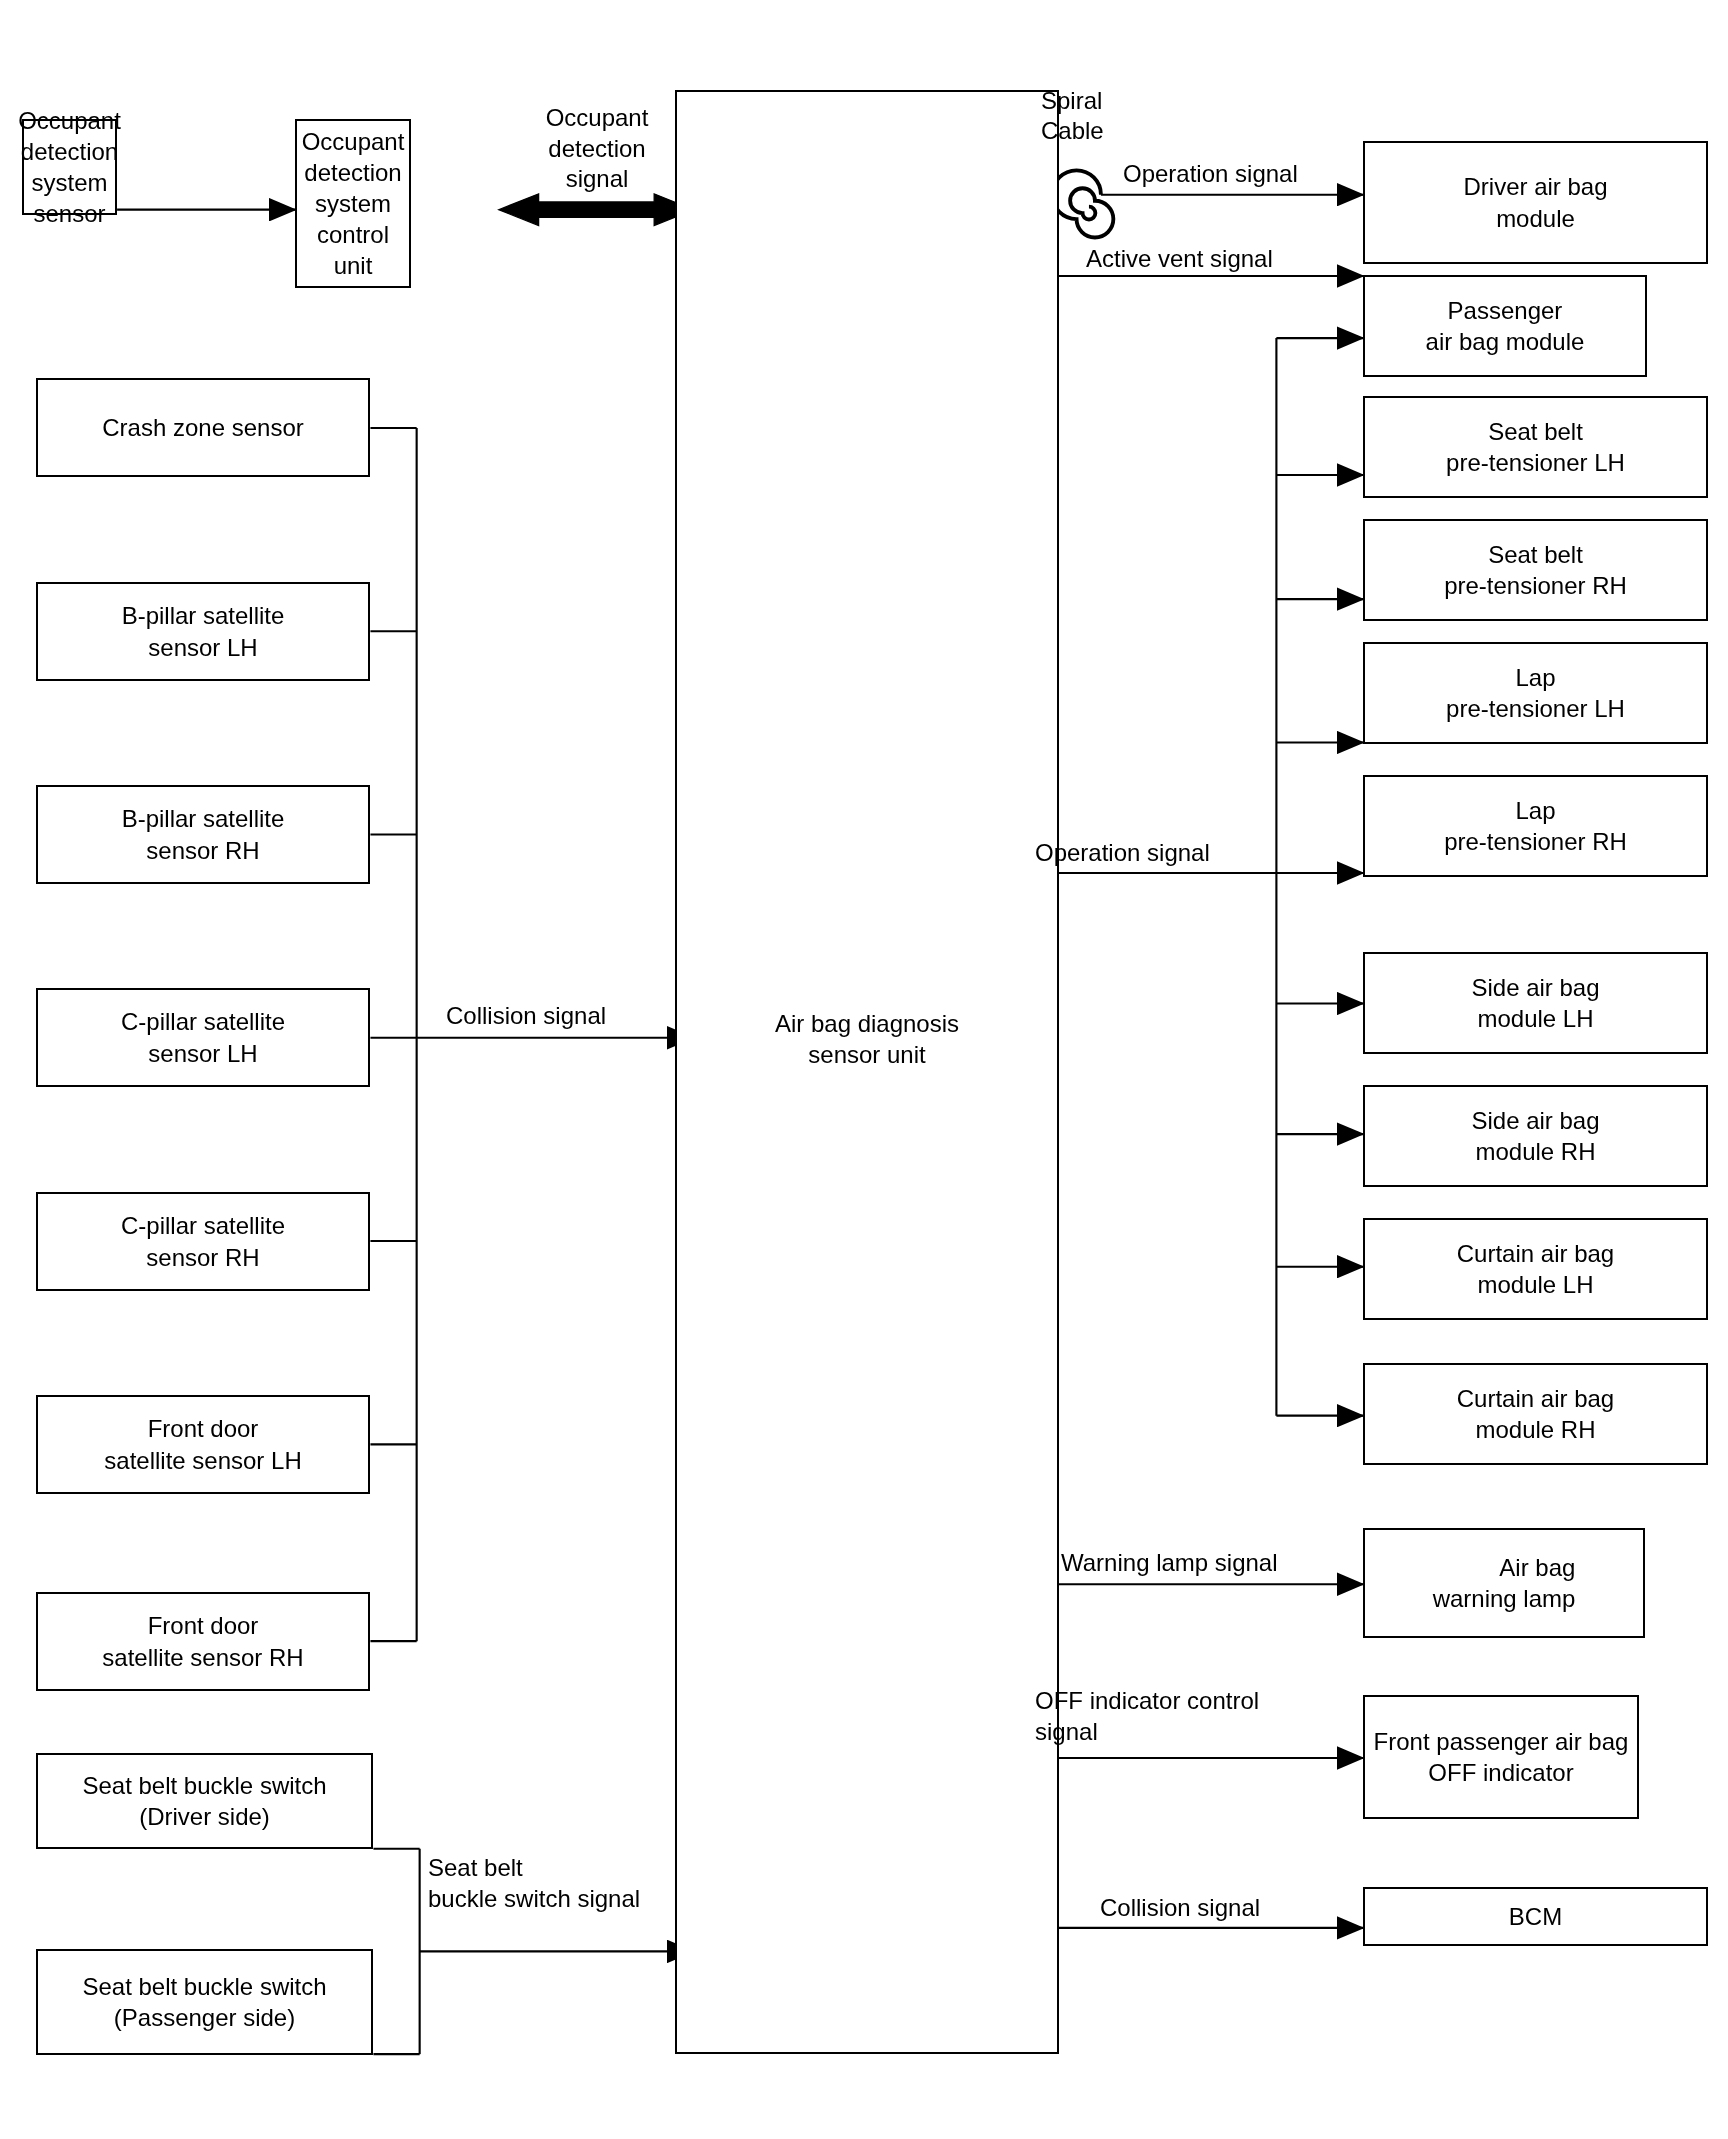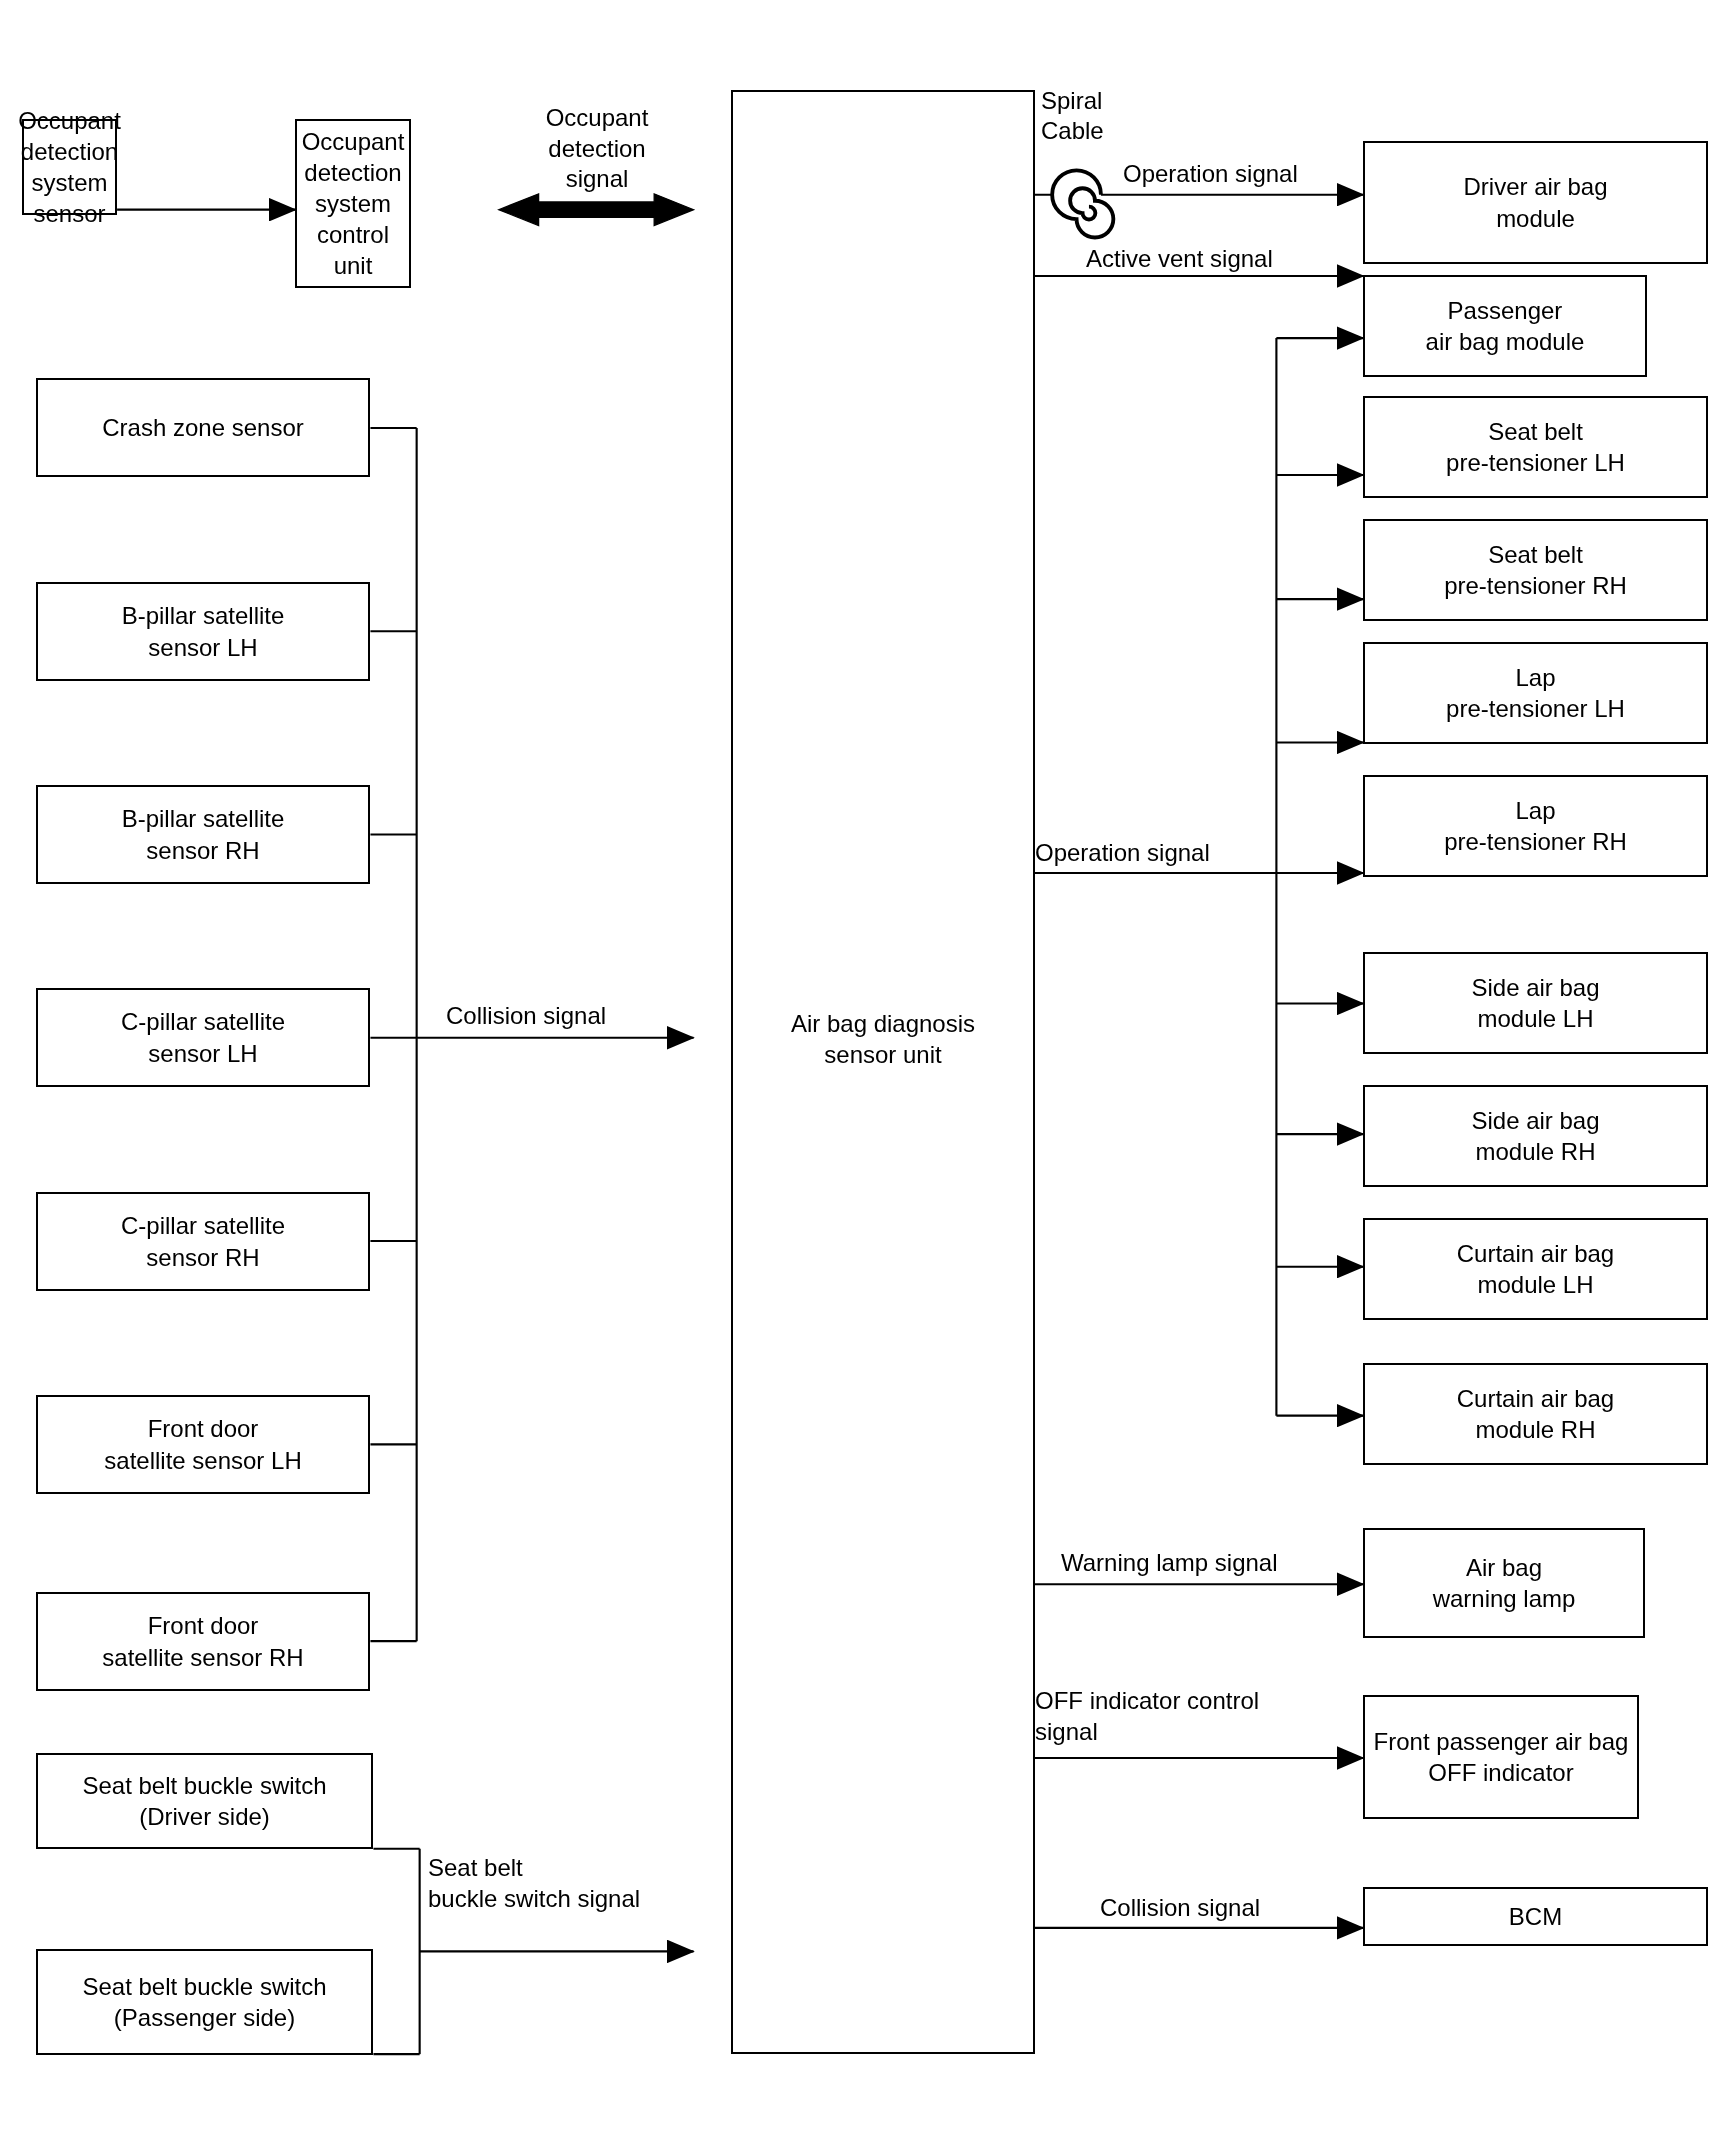--- a/index.html
+++ b/index.html
@@ -137,21 +137,21 @@
     <span style="white-space:pre-line;">Seat belt buckle switch
 (Driver side)</span>
   </div>
   <div class="box" style="left:36px;top:1949px;width:337px;height:106px;">
     <span style="white-space:pre-line;">Seat belt buckle switch
 (Passenger side)</span>
   </div>
   <div class="lbl" style="left:428px;top:1853px;">Seat belt
 buckle switch signal</div>
 
-  <div class="box tall" style="left:731px;top:90px;width:304px;height:1964px;align-items:flex-start;padding-top:916px;">
+  <div class="box tall" style="left:675px;top:90px;width:384px;height:1964px;align-items:flex-start;padding-top:916px;">
     <span style="white-space:pre-line;">Air bag diagnosis
 sensor unit</span>
   </div>
 
   <div class="lbl" style="left:1041px;top:86px;white-space:pre-line;line-height:1.24;">Spiral
 Cable</div>
 
   <div class="lbl" style="left:1123px;top:159px;">Operation signal</div>
   <div class="lbl" style="left:1086px;top:244px;">Active vent signal</div>
   <div class="lbl" style="left:1035px;top:838px;">Operation signal</div>
@@ -193,21 +193,21 @@
 module RH</span>
   </div>
   <div class="box" style="left:1363px;top:1218px;width:345px;height:102px;">
     <span style="white-space:pre-line;">Curtain air bag
 module LH</span>
   </div>
   <div class="box" style="left:1363px;top:1363px;width:345px;height:102px;">
     <span style="white-space:pre-line;">Curtain air bag
 module RH</span>
   </div>
-  <div class="box" style="left:1363px;top:1528px;width:282px;height:110px;">
+  <div class="box" style="left:1363px;top:1528px;width:282px;height:110px;text-align:right;">
     <span style="white-space:pre-line;">Air bag
 warning lamp</span>
   </div>
   <div class="box" style="left:1363px;top:1695px;width:276px;height:124px;">
     <span style="white-space:pre-line;">Front passenger air bag
 OFF indicator</span>
   </div>
   <div class="box" style="left:1363px;top:1887px;width:345px;height:59px;">
     <span style="white-space:pre-line;">BCM</span>
   </div>

